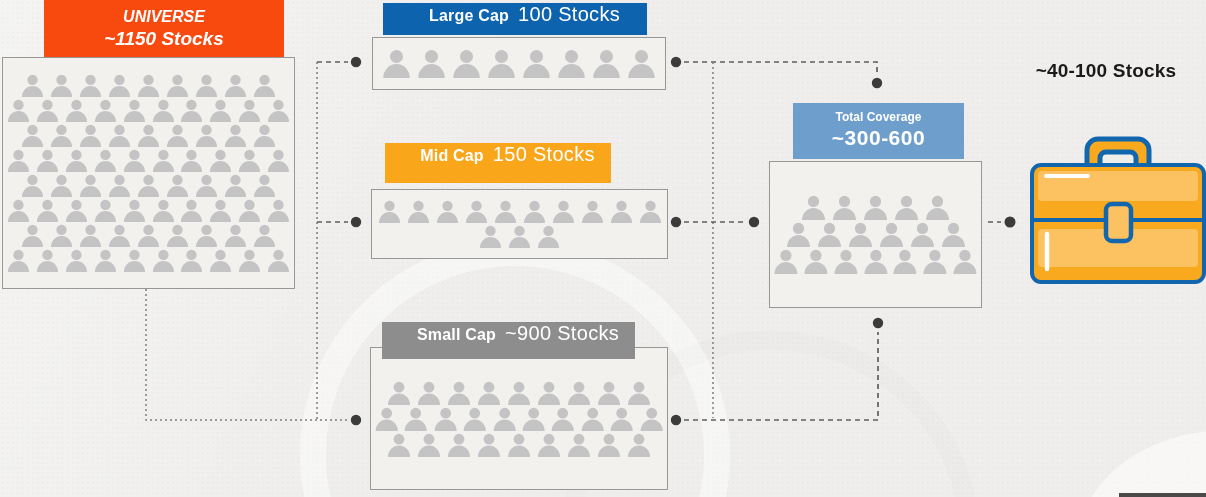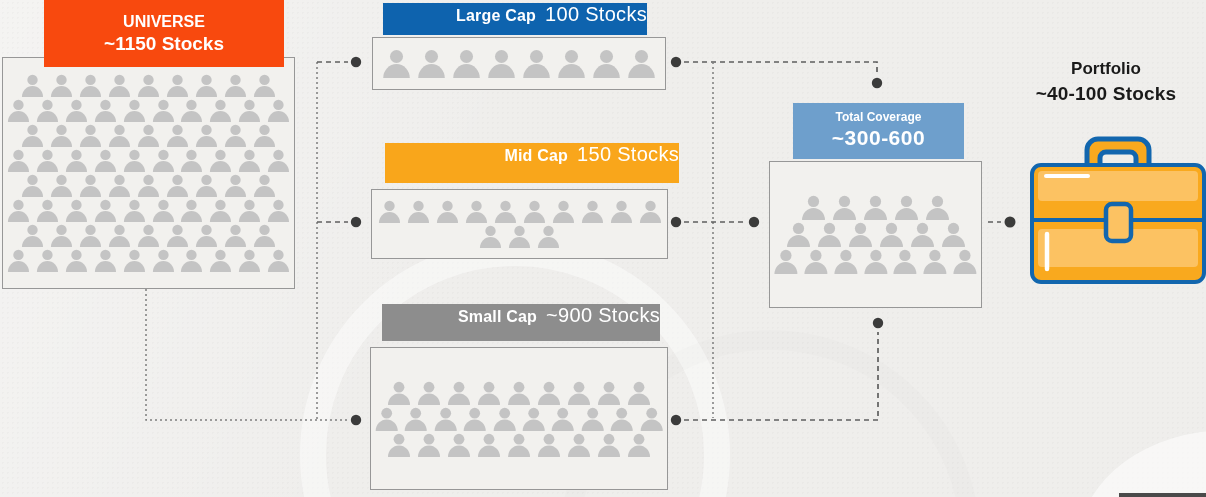--- a/index.html
+++ b/index.html
@@ -16,49 +16,49 @@
   .wm { position:absolute; border-radius:50%; pointer-events:none; }
   .wm1 { left:300px; top:240px; width:430px; height:430px; border:26px solid rgba(255,255,255,0.45); }
   .wm2 { left:1080px; top:430px; width:300px; height:220px; background:rgba(255,255,255,0.55); }
   .wm3 { left:560px; top:330px; width:420px; height:420px; border:20px solid rgba(0,0,0,0.012); }
 
   .hdr {
     position:absolute; display:flex; flex-direction:column;
     align-items:center; justify-content:center; color:#fff;
     text-align:center; line-height:1.25; z-index:3;
   }
-  .hdr-row { position:absolute; display:flex; align-items:baseline; justify-content:flex-end; gap:9px; color:#fff; z-index:3;padding-left:19px; }
+  .hdr-row { position:absolute; display:flex; align-items:baseline; justify-content:center; gap:9px; color:#fff; z-index:3;padding-left:19px; }
   .t-sm { font-size:16px; font-weight:700; letter-spacing:0.2px; }
   .t-lg { font-size:20px; font-weight:400; letter-spacing:0.3px; }
 
   .bodybox {
     position:absolute; border:1.5px solid #979797; background:#f2f1ee;
     display:flex; flex-direction:column; justify-content:center; gap:2px; z-index:2;
     padding:3px 2px;
   }
   .person-row { display:flex; justify-content:center; gap:2px; }
   .person { fill:#C4C4C4; display:block; }
   .universe-people .person { width:27px; height:23px; }
   .large-people .person    { width:33px; height:29px; }
   .mid-people .person      { width:27px; height:23px; }
   .small-people .person    { width:28px; height:24px; }
   .coverage-people .person { width:29px; height:25px; }
 
-  #universe-header       { left:44px;  top:0;     width:240px; height:67px; background:#F8490E; }
+  #universe-header       { left:44px;  top:0;     width:240px; height:57px; background:#F8490E;font-style:italic; }
   #universe-header .l1   { font-size:16px; font-weight:800; }
   #universe-header .l2   { font-size:19px; font-weight:800; }
   #universe-body         { left:2px;   top:57px;  width:293px; height:232px; }
 
   #large-cap-header      { left:383px; top:3px;   width:264px; height:32px; background:#0E63AE; }
   #large-cap-body        { left:372px; top:37px;  width:294px; height:53px; }
 
-  #mid-cap-header        { left:385px; top:143px; width:294px; height:40px; background:#F9A61B; }
+  #mid-cap-header        { left:385px; top:143px; width:226px; height:40px; background:#F9A61B; }
   #mid-cap-body          { left:371px; top:189px; width:297px; height:70px; }
 
-  #small-cap-header      { left:382px; top:304px; width:278px; height:37px; background:#8D8D8D; }
+  #small-cap-header      { left:382px; top:322px; width:253px; height:37px; background:#8D8D8D; }
   #small-cap-body        { left:370px; top:347px; width:298px; height:143px; }
 
   #total-coverage-header { left:793px; top:103px; width:171px; height:56px; background:#6E9FCC; }
   #total-coverage-header .l1 { font-size:12px; font-weight:700; }
   #total-coverage-header .l2 { font-size:21px; font-weight:800; letter-spacing:0.5px; }
   #total-coverage-body   { left:769px; top:161px; width:213px; height:147px; }
 
   #portfolio-label { position:absolute; left:1006px; top:58px; width:200px; text-align:center; color:#1a1a1a; line-height:1.35; z-index:3; }
   #portfolio-label .l1 { font-size:17px; font-weight:800; }
   #portfolio-label .l2 { font-size:19px; font-weight:700; letter-spacing:0.2px; white-space:nowrap; }
@@ -744,21 +744,20 @@
           <path d="M2 24 a11 11.5 0 0 1 22 0 z"></path>
         </svg>
         <svg class="person" viewBox="0 0 26 24">
           <circle cx="13" cy="6.2" r="5.4"></circle>
           <path d="M2 24 a11 11.5 0 0 1 22 0 z"></path>
         </svg>
       </div>
     </div>
 
   <div id="portfolio-label">
-    <div class="l1">Portfolio</div>
     <div class="l2">~40-100 Stocks</div>
   </div>
   <svg id="briefcase" viewBox="0 0 176 152">
     <rect x="57" y="6" width="62" height="52" rx="11" fill="#F9A91E" stroke="#1266AE" stroke-width="5"></rect>
     <rect x="70" y="19" width="36" height="39" rx="6" fill="#EFEEEA" stroke="#1266AE" stroke-width="5"></rect>
     <rect x="2" y="32" width="172" height="117" rx="9" fill="#F9A91E" stroke="#1266AE" stroke-width="4"></rect>
     <rect x="8" y="38" width="160" height="30" rx="4" fill="#FCC262"></rect>
     <line x1="2" y1="87" x2="174" y2="87" stroke="#1266AE" stroke-width="4"></line>
     <rect x="8" y="96" width="160" height="38" rx="4" fill="#FCC262"></rect>
     <rect x="76" y="71" width="25" height="37" rx="6" fill="#FCC262" stroke="#1266AE" stroke-width="4.5"></rect>

